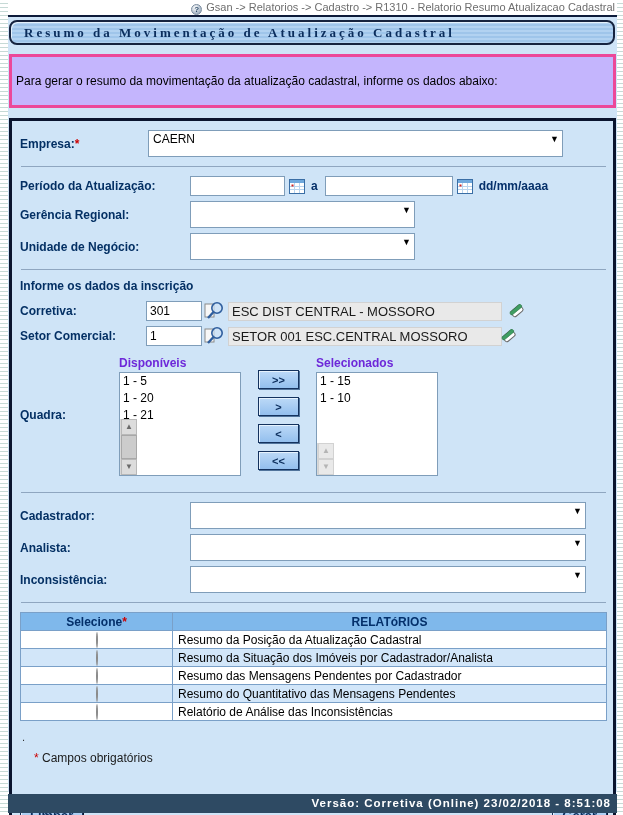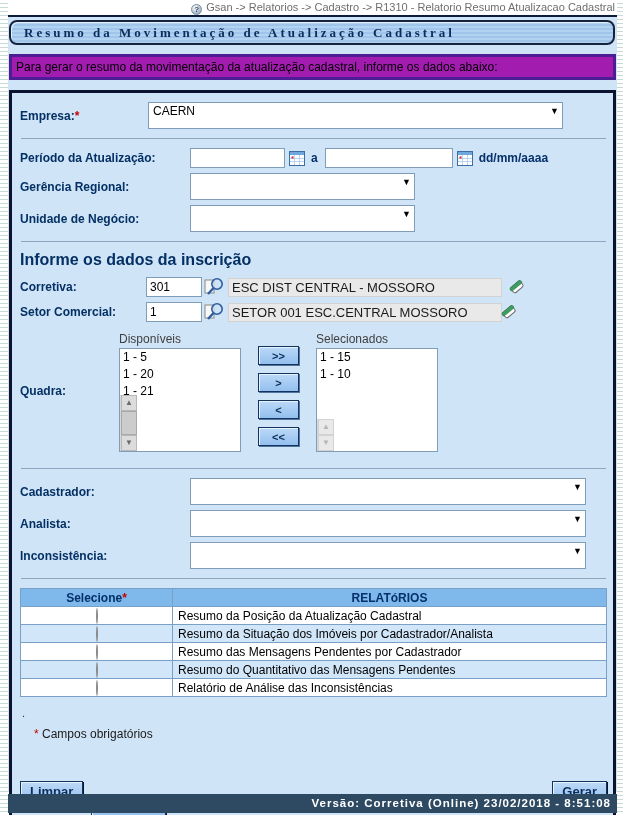--- a/index.html
+++ b/index.html
@@ -21,22 +21,22 @@
               text-align:center; line-height:10px; margin-right:4px; vertical-align:-1px; }
 
   
   .title-box { margin:3px 2px 0 1px; height:25px; border:2px solid #16233f; border-radius:8px;
     background: repeating-linear-gradient(180deg, #b2d2f1 0 2px, #9fc5ea 2px 4px);
     box-shadow: inset 1px 1px 0 #e4f1fc;
     color:#0b2d5c; font-size:13px; font-weight:bold; letter-spacing:3px;
     line-height:22px; padding-left:13px; white-space:nowrap; overflow:hidden;font-family:Liberation Serif, serif; }
 
   
-  .instruction-box { margin:9px 1px 0 1px; border:3px solid #4c1d95; background:#a21caf;
-    padding:3px 4px; font-size:12px; color:#000; }
+  .instruction-box { margin:9px 1px 0 1px; border:3px solid #ec4899; background:#c4b5fd;
+    padding:17px 4px; font-size:12px; color:#000; }
 
   
   .main-box { margin:10px 1px 0 1px; border:3px solid #0a142e; background:#cfe4f7;
     padding:9px 6px 8px 8px; }
 
   .frow { display:flex; align-items:center; margin-bottom:5px; }
   .flabel { width:170px; flex-shrink:0; font-size:12px; font-weight:bold; color:#043064; }
   .flabel.narrow { width:128px; }
   .flabel.loc { width:126px; }
   .req { color:#cc0000; }
@@ -57,28 +57,28 @@
   .w-code { width:56px; }
 
   .icobtn { display:inline-flex; align-items:center; justify-content:center; cursor:pointer; }
   .cal { margin-left:4px; }
   .between { font-size:12px; color:#05306a; margin:0 7px 0 6px; font-weight:bold; }
   .hint { font-size:12px; color:#05306a; margin-left:6px; font-weight:bold; }
 
   .display-field { height:19px; background:#e9e9e9; border:1px solid #d2d2d2; width:274px;
         font-size:13px; color:#1a1a1a; line-height:17px; padding:0 3px; margin-left:3px;
         white-space:nowrap; overflow:hidden; }
-  .heading { font-size:16px; font-weight:bold; color:#043064; margin:4px 0 8px 0; }
+  .heading { font-size:12px; font-weight:bold; color:#043064; margin:4px 0 8px 0; }
 
   
   .quadra-row { display:flex; margin:10px 0 14px 0; }
   .quadra-label { width:99px; flex-shrink:0; font-size:12px; font-weight:bold; color:#043064; padding-top:52px; }
   .dual { display:flex; align-items:flex-start; }
   .listcol { width:122px; }
-  .list-title { font-size:12px; font-weight:normal; color:#404040; margin-bottom:2px; }
+  .list-title { font-size:12px; font-weight:bold; color:#6d28d9; margin-bottom:2px; }
   .listbox { height:104px; background:#fff; border:1px solid #7f9db9; display:flex;flex-direction:column; }
   .items { flex:1; overflow:hidden; padding:0 1px; }
   .opt { font-size:12px; line-height:17px; color:#000; padding-left:2px; white-space:nowrap; }
   .sb { width:17px; background:#f0f0f0; border-left:1px solid #d8d8d8; display:flex; flex-direction:column; }
   .sb-btn { height:16px; background:#dcdcdc; border:1px solid #b8b8b8; color:#6a6a6a;
             font-size:8px; text-align:center; line-height:14px; }
   .sb-btn.dis { background:#e9e9e9; color:#b5b5b5; border-color:#d2d2d2; }
   .sb-thumb { height:24px; background:#cccccc; border:1px solid #a8a8a8; }
   .sb-track { flex:1; }
   .midbtns { display:flex; flex-direction:column; align-items:center; margin:14px 17px 0 17px; }

